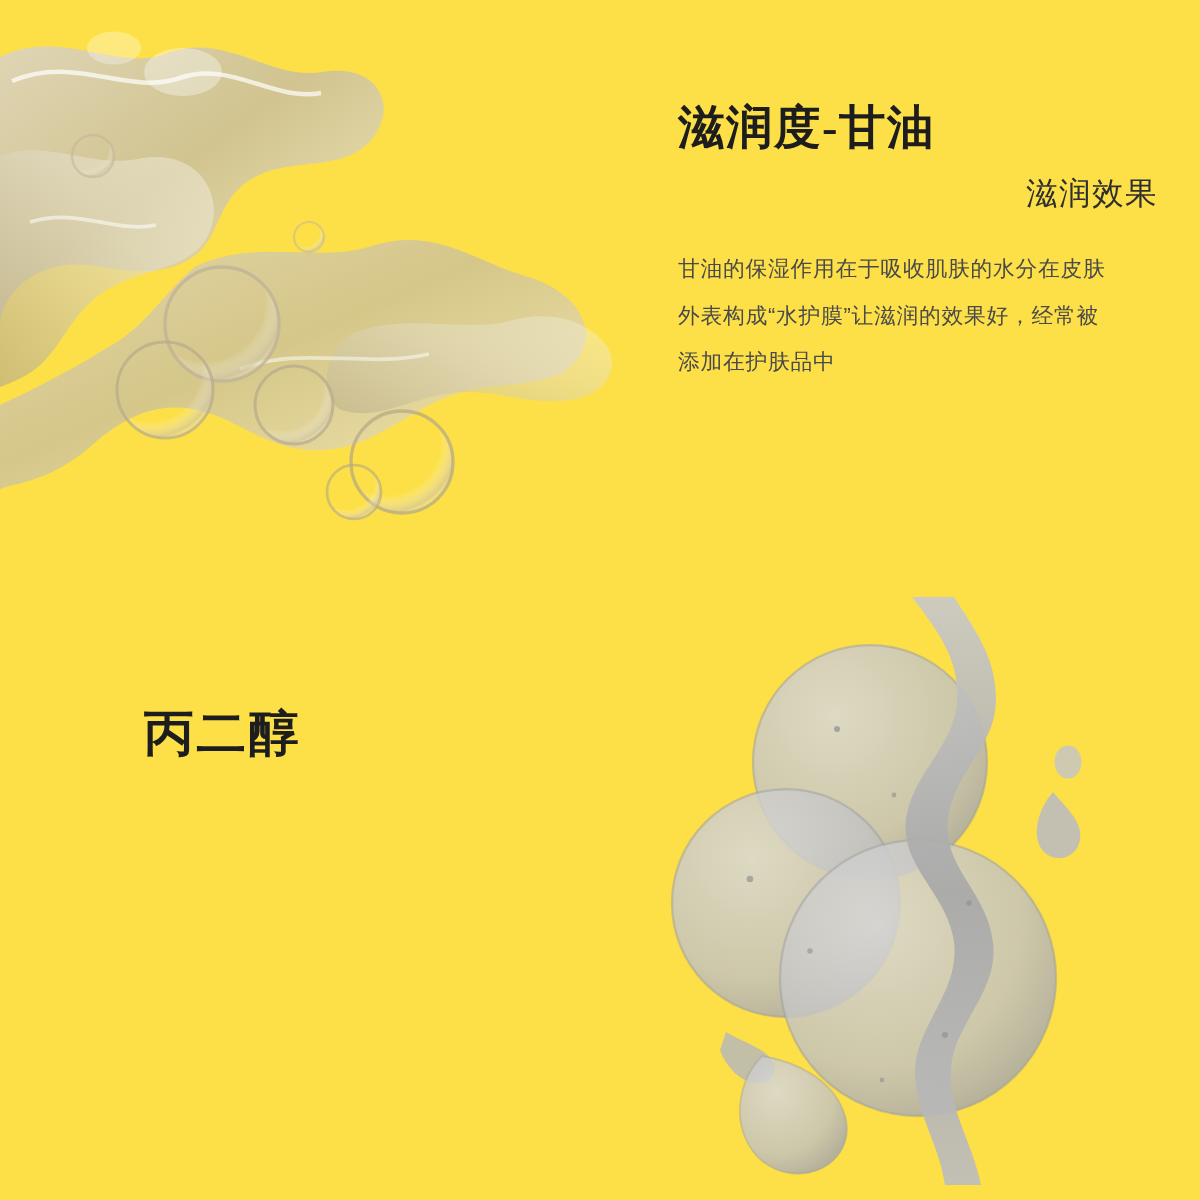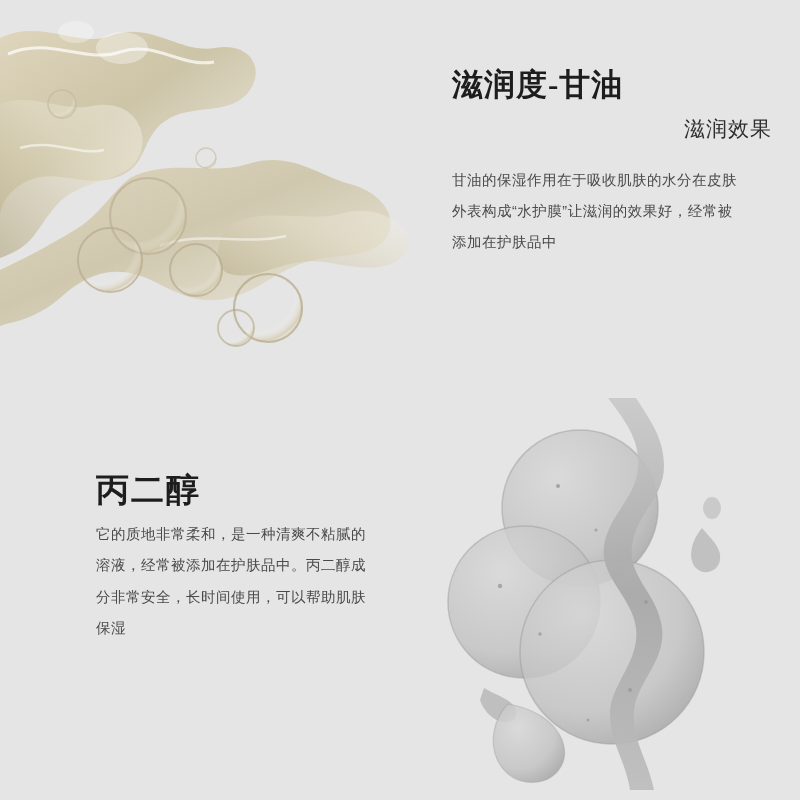--- a/index.html
+++ b/index.html
@@ -12,21 +12,21 @@
     height: 800px;
     overflow: hidden;
     font-family: "Liberation Serif", "DejaVu Serif", serif;
     color: #2b2b2b;
     position: relative;
   }
   .page {
     position: relative;
     width: 800px;
     height: 800px;
-    background: #e5e5e5;
+    background: #fde047;
   }
 
   
   .section-top {
     position: absolute;
     left: 0;
     top: 0;
     width: 800px;
     height: 390px;
   }
@@ -180,21 +180,20 @@
       <h1 class="title-main">滋润度-甘油</h1>
       <h2 class="title-sub">滋润效果</h2>
       <p class="body-text">甘油的保湿作用在于吸收肌肤的水分在皮肤外表构成“水护膜”让滋润的效果好，经常被添加在护肤品中</p>
     </div>
   </div>
 
   <div class="section-bottom">
 
     <div class="text-bottom">
       <h1 class="title-main2">丙二醇</h1>
-      <p class="body-text2">它的质地非常柔和，是一种清爽不粘腻的溶液，经常被添加在护肤品中。丙二醇成分非常安全，长时间使用，可以帮助肌肤保湿</p>
     </div>
 
     <div class="art-bottom">
       <svg width="340" height="410" viewBox="0 0 340 410" xmlns="http://www.w3.org/2000/svg">
         <defs>
           <radialGradient id="gelC" cx="35%" cy="30%" r="75%">
             <stop offset="0%" stop-color="#d8d8d8" stop-opacity="0.85"></stop>
             <stop offset="70%" stop-color="#c2c2c2" stop-opacity="0.8"></stop>
             <stop offset="100%" stop-color="#a9a9a9" stop-opacity="0.85"></stop>
           </radialGradient>

